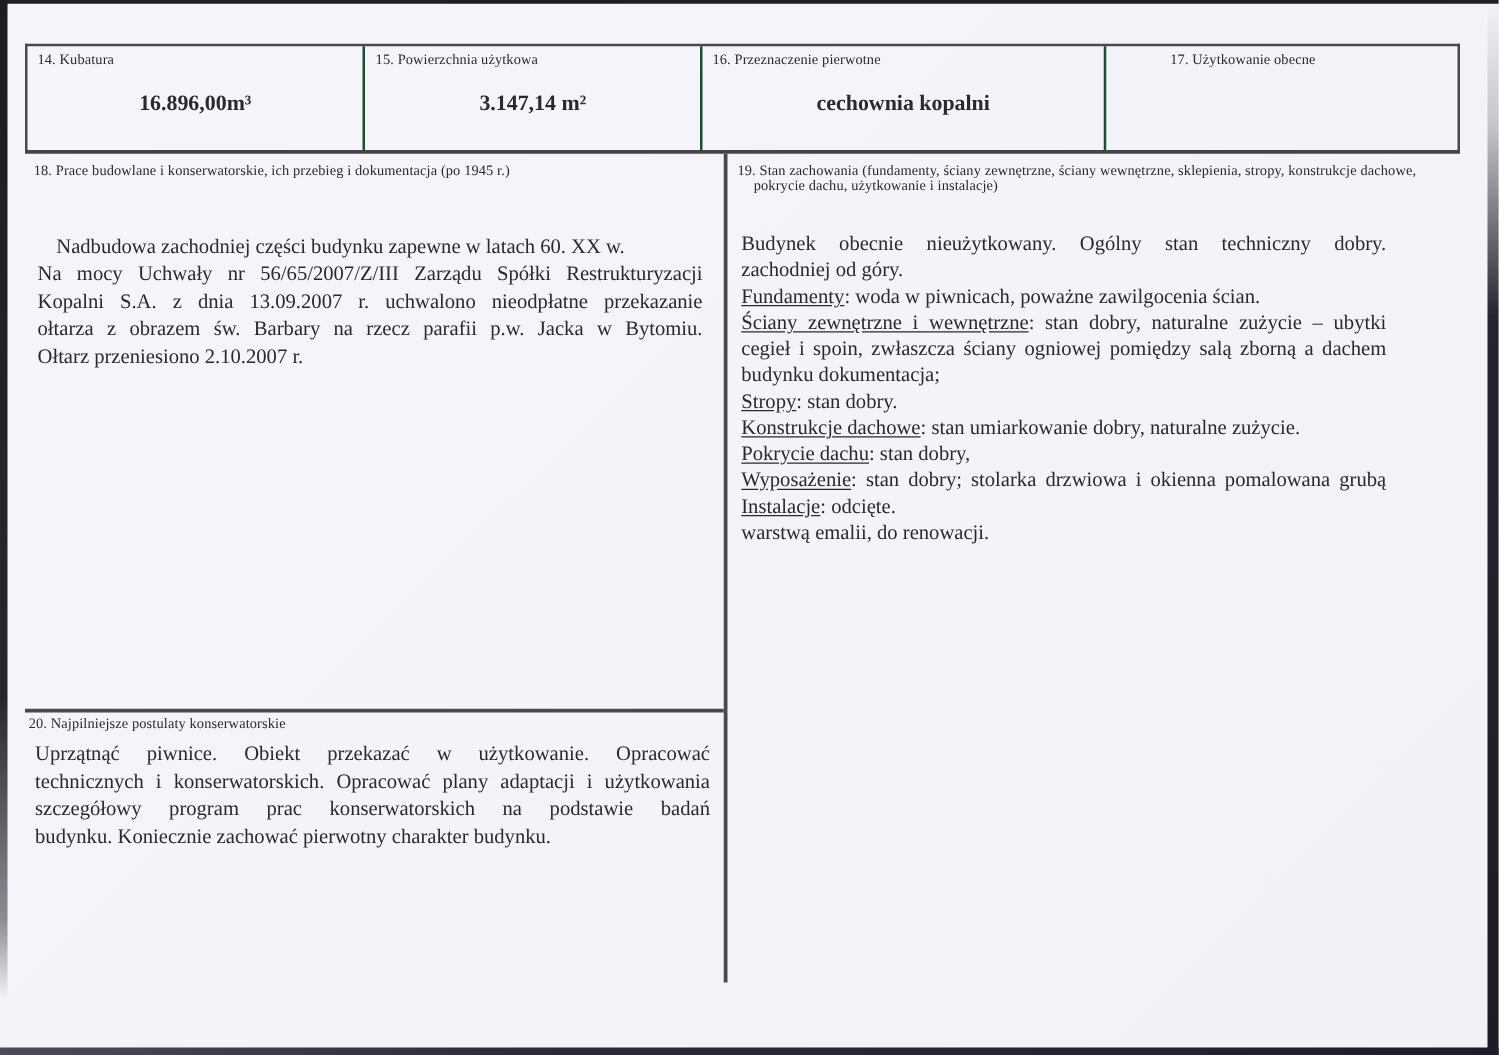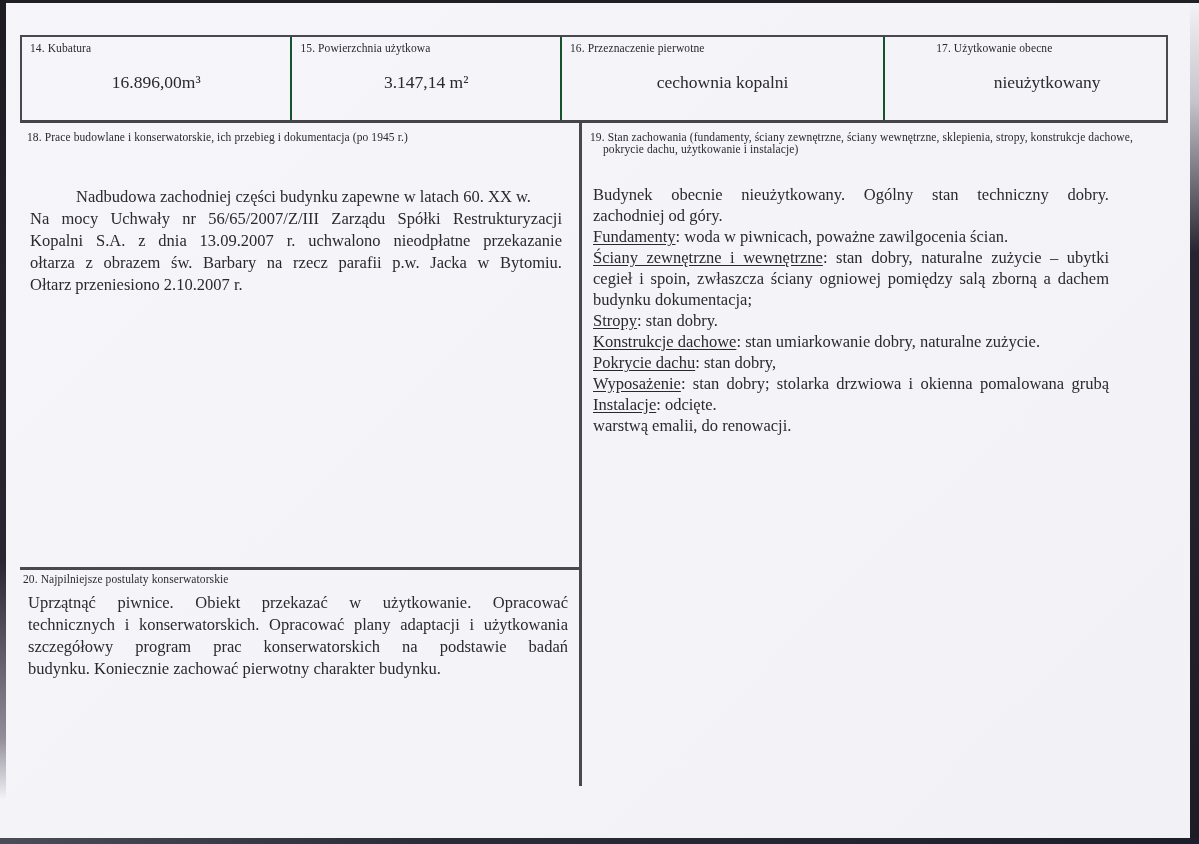--- a/index.html
+++ b/index.html
@@ -20,36 +20,36 @@
   .edge-bottom{position:absolute;left:0;bottom:0;width:1199px;height:6px;
     background:linear-gradient(to right,#4a4c58 0%,#2a2c38 35%,#1c1e2a 100%);}
 
   
   .toprow{position:absolute;left:20px;top:35px;width:1148px;height:88px;
     border:2px solid #4a474e;border-bottom:3px solid #46434a;display:flex;box-sizing:border-box;}
   .cell{box-sizing:border-box;border-right:2px solid #14532d;display:flex;flex-direction:column;}
   .cell:last-child{border-right:none;margin-left:43px;}
   .c14{width:282px;} .c15{width:281px;} .c16{width:337px;} .c17{width:248px;}
   .cell .lab{font-size:11.5px;padding:5px 0 0 8px;letter-spacing:0.1px;}
-  .cell .val{font-size:17.5px;text-align:center;margin-top:18px;}
+  .cell .val{font-size:17.5px;text-align:center;margin-top:18px;font-weight:bold;}
 
   .flab{position:absolute;font-size:11.5px;letter-spacing:0.1px;}
   .flab2{padding-left:13px;}
 
   
   .vdiv{position:absolute;left:579px;top:123px;width:2.5px;height:663px;background:#4a474e;}
   .hdiv20{position:absolute;left:20px;top:567px;width:559px;height:2.5px;background:#4a474e;}
 
   .bodytext{position:absolute;font-size:16.5px;}
   .b18{left:30px;top:186px;width:532px;line-height:22px;}
   .b19{left:593px;top:184px;width:516px;line-height:21px;}
   .b20{left:28px;top:592px;width:540px;line-height:22px;}
   .tl{white-space:nowrap;text-align:left;}
   .jl{white-space:normal;text-align:justify;text-align-last:justify;}
-  .ind{padding-left:15px;text-align:center;}
+  .ind{padding-left:15px;}
   .ul{text-decoration:underline;text-underline-offset:2px;}
 </style>
 </head>
 <body>
 
 <div class="paper"></div>
 <div class="edge-top"></div>
 <div class="edge-left"></div>
 <div class="edge-right"></div>
 <div class="edge-bottom"></div>
@@ -62,21 +62,20 @@
   <div class="cell c15">
     <div class="lab">15. Powierzchnia użytkowa</div>
     <div class="val">3.147,14 m²</div>
   </div>
   <div class="cell c16">
     <div class="lab">16. Przeznaczenie pierwotne</div>
     <div class="val">cechownia kopalni</div>
   </div>
   <div class="cell c17">
     <div class="lab">17. Użytkowanie obecne</div>
-    <div class="val">nieużytkowany</div>
   </div>
 </div>
 
 <div class="vdiv"></div>
 <div class="hdiv20"></div>
 
 <div class="flab" style="left:27px;top:131px;">18. Prace budowlane i konserwatorskie, ich przebieg i dokumentacja (po 1945 r.)</div>
 <div class="bodytext b18">
   <div class="tl ind">Nadbudowa zachodniej części budynku zapewne w latach 60. XX w.</div>
   <div class="tl jl">Na mocy Uchwały nr 56/65/2007/Z/III Zarządu Spółki Restrukturyzacji</div>

